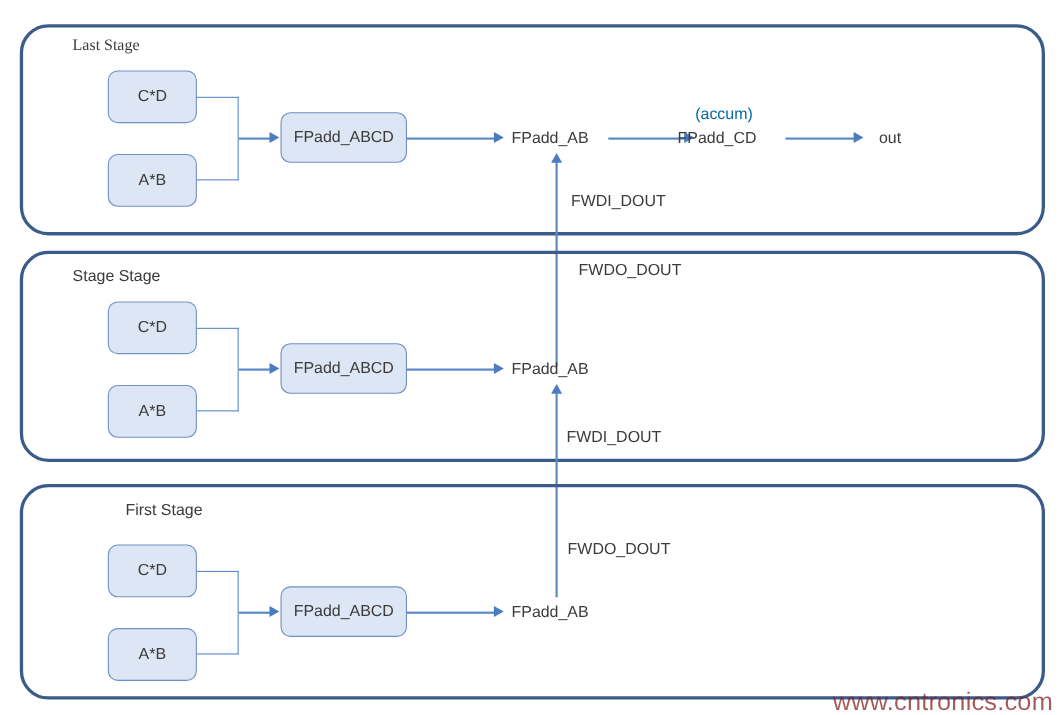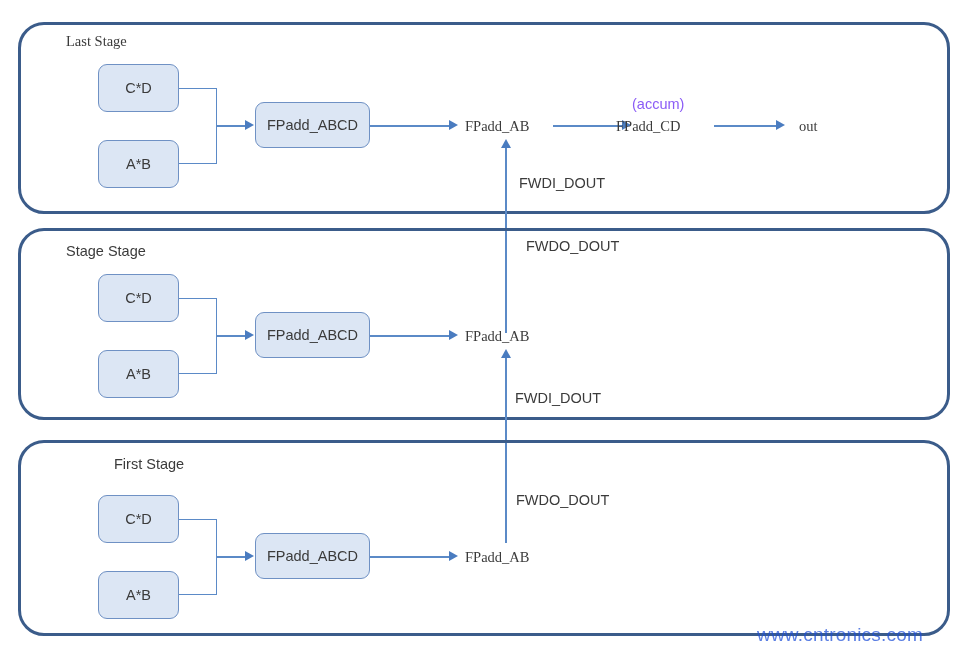--- a/index.html
+++ b/index.html
@@ -40,32 +40,31 @@
     align-items: center;
     justify-content: center;
     font-size: 14.5px;
     color: #3b3b3b;
   }
   .node-label {
     position: absolute;
     font-size: 14.5px;
     color: #3b3b3b;
     white-space: nowrap;
-    font-family: Liberation Serif, serif;
   }
   .signal-label {
     position: absolute;
     font-size: 14.5px;
     color: #3b3b3b;
     white-space: nowrap;
   }
   .accum-label {
     position: absolute;
     font-size: 14.5px;
-    color: #8b5cf6;
+    color: #0369a1;
     white-space: nowrap;
   }
   .wire {
     position: absolute;
     background: #5b8ac7;
   }
   .wire-h { height: 1.7px; }
   .wire-v { width: 1.7px; }
   .bracket {
     position: absolute;
@@ -83,22 +82,22 @@
   }
   .arrow-up {
     position: absolute;
     width: 0; height: 0;
     border-left: 5.5px solid transparent;
     border-right: 5.5px solid transparent;
     border-bottom: 9px solid #4a7cc0;
   }
   .watermark {
     position: absolute;
-    font-size: 19px;
-    color: #1d4ed8;
+    font-size: 23px;
+    color: #7f1d1d;
     opacity: 0.72;
     white-space: nowrap;
     letter-spacing: 0.2px;
   }
 </style>
 </head>
 <body>
 
 <div id="canvas">
 

